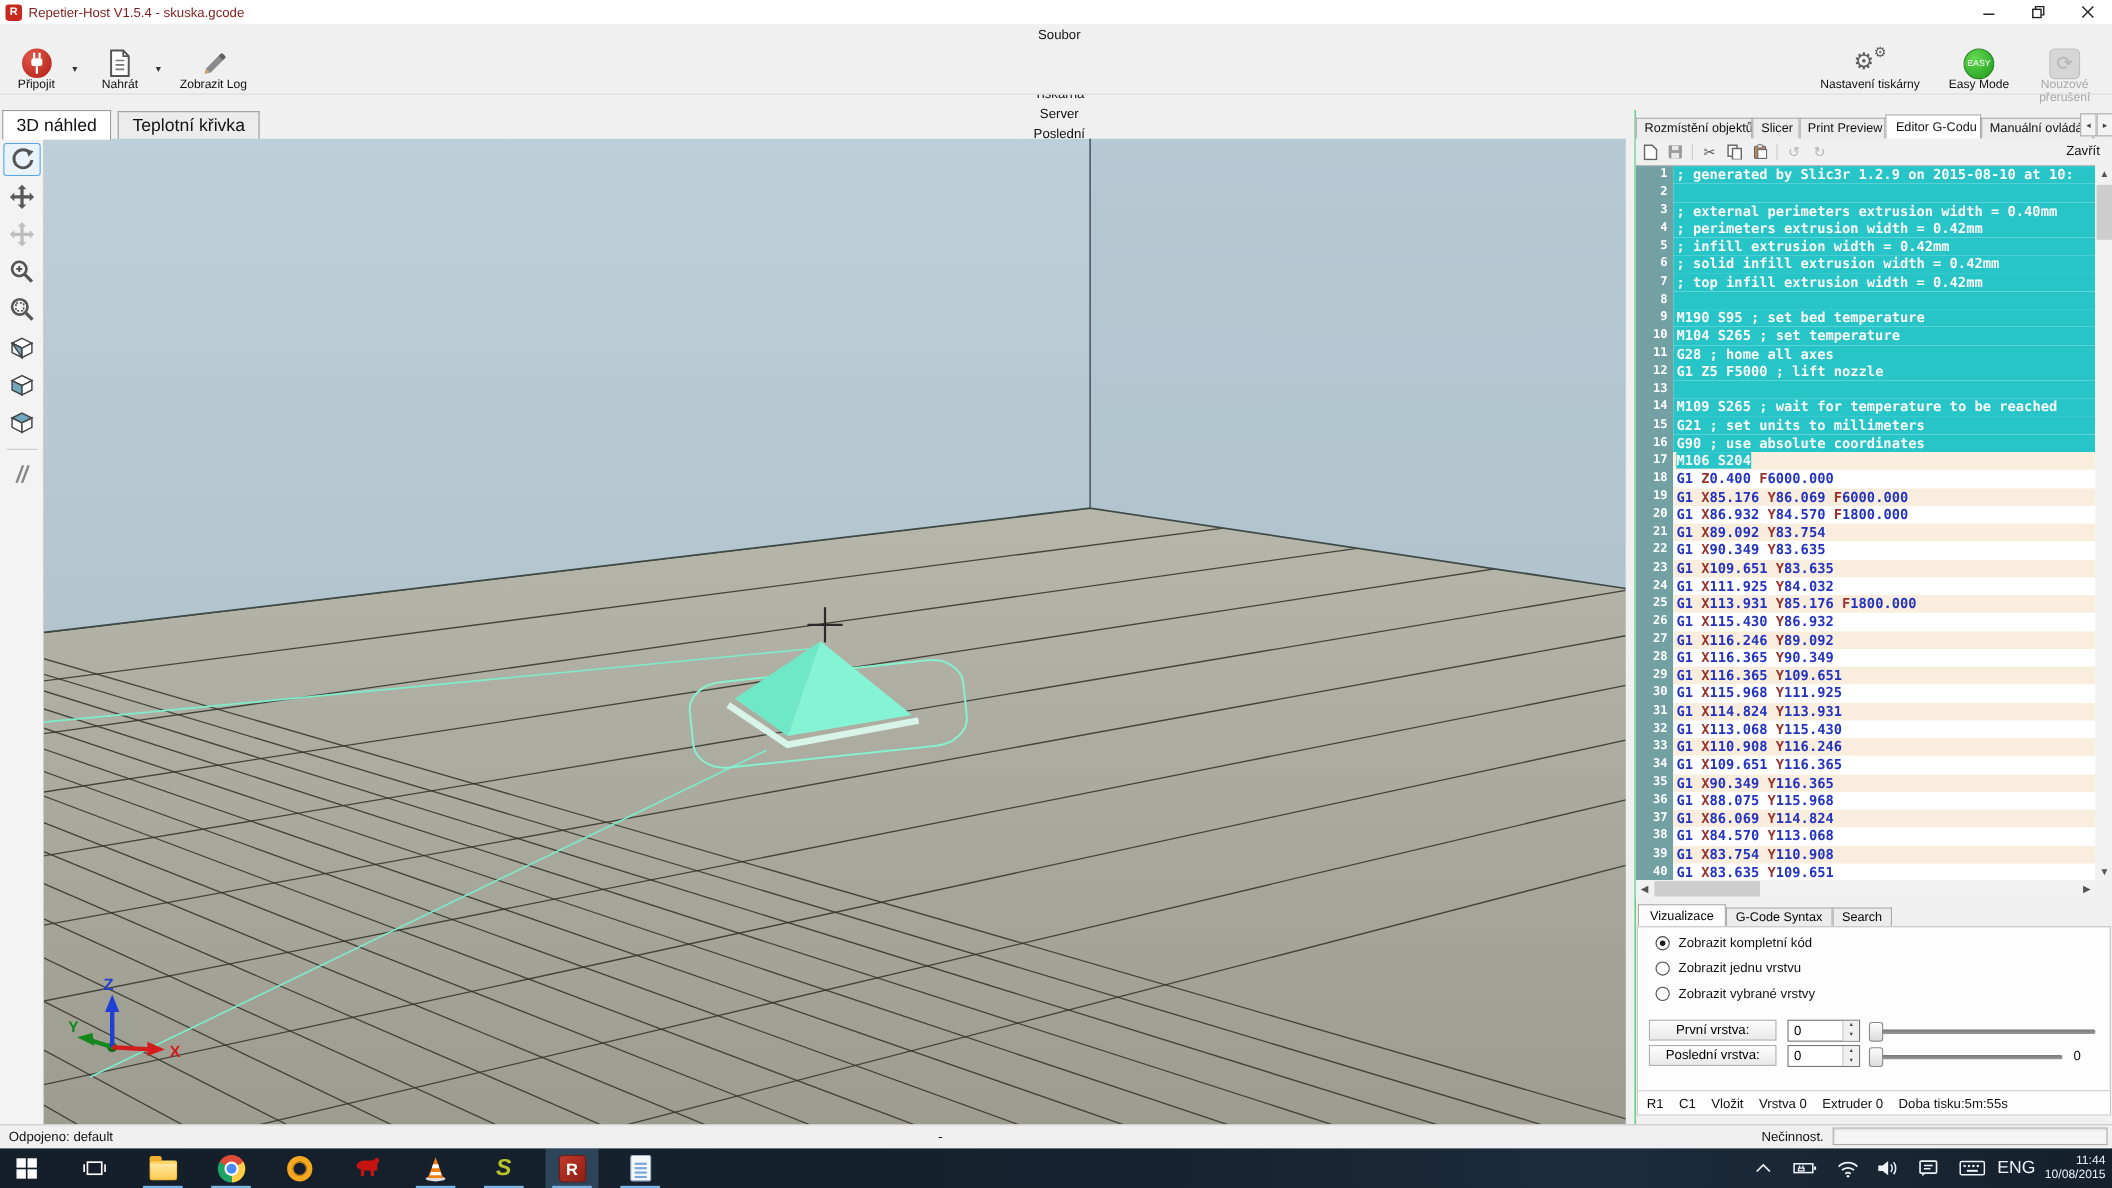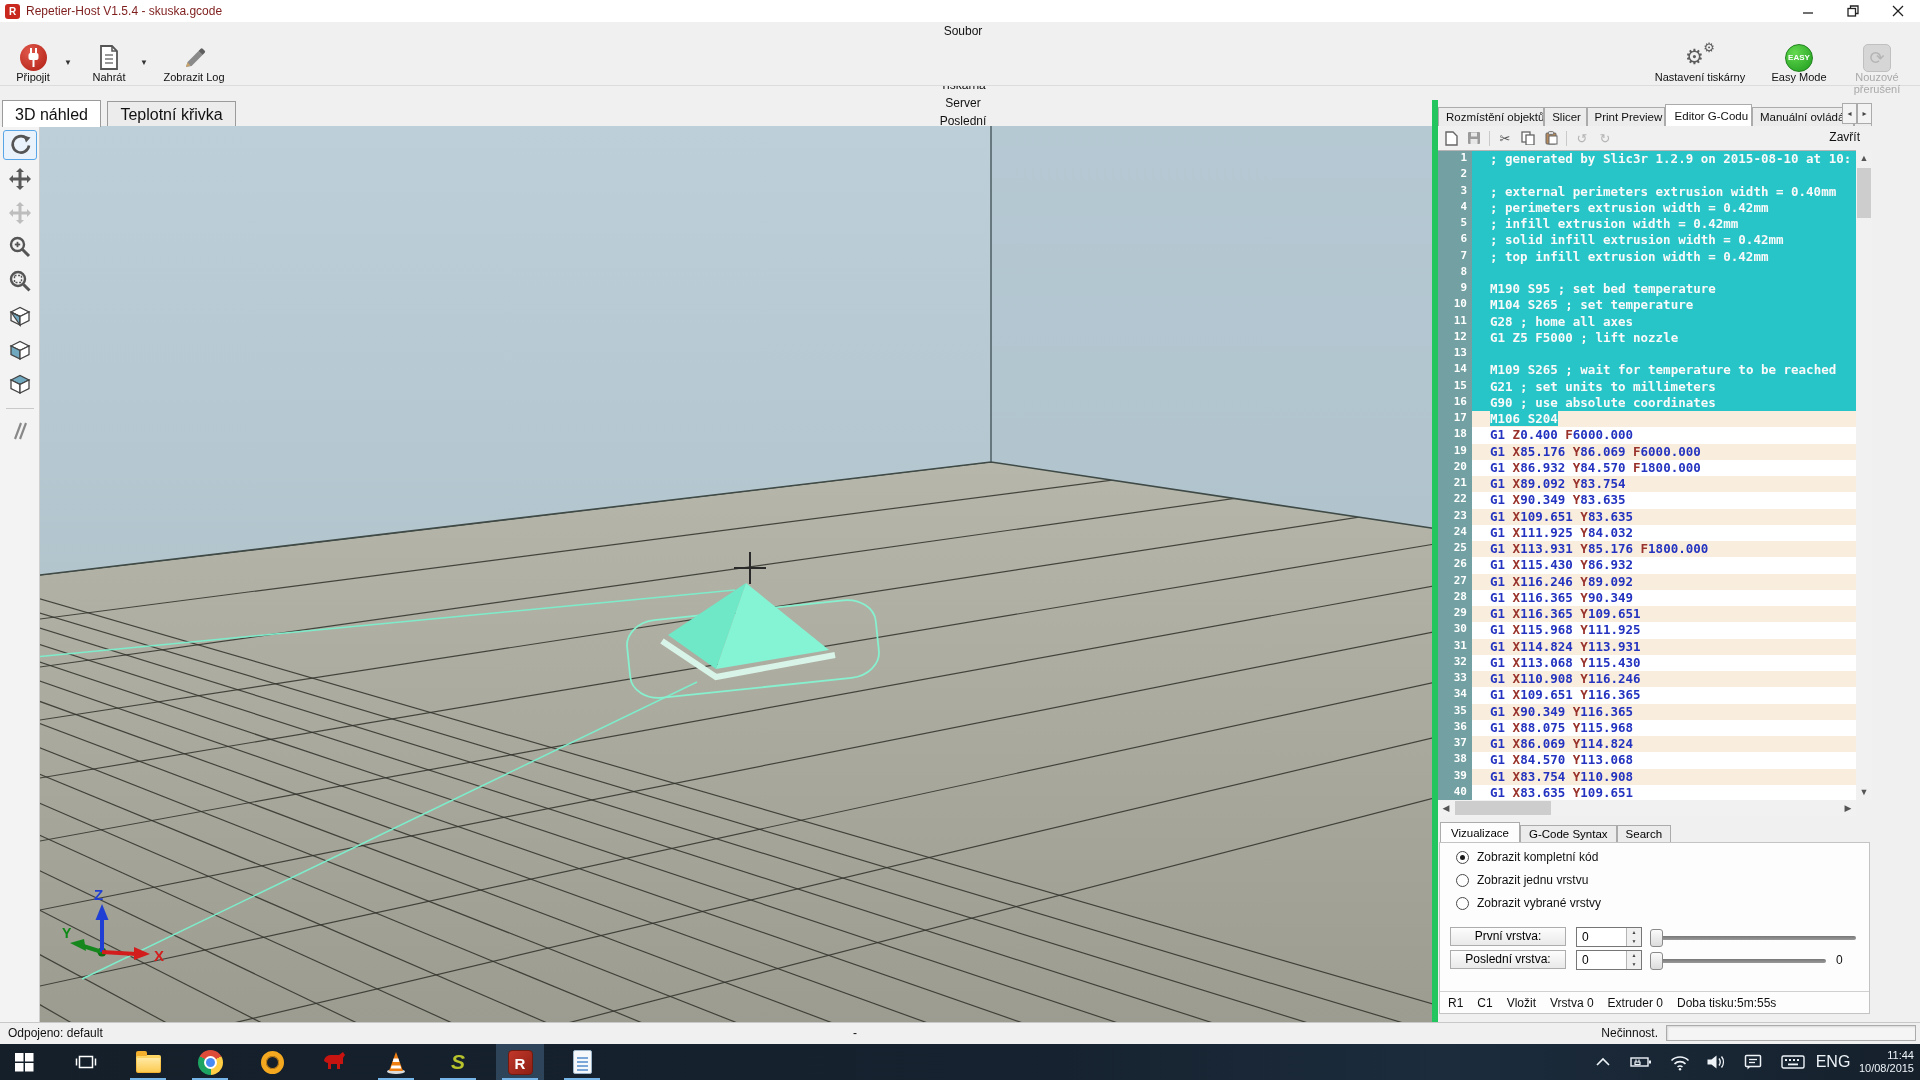--- a/index.html
+++ b/index.html
@@ -19,21 +19,21 @@
   .menu-item { font-size:12px; color:#111; padding:2px 13px; }
 
   
   .toolbar { position:absolute; top:42px; left:0; width:1920px; height:44px; background:#f0f0f0; border-bottom:1px solid #dcdcdc; }
   .tbtn { position:absolute; top:2px; height:40px; text-align:center; font-size:11px; color:#111; }
   .tbtn .ticon { height:27px; display:flex; align-items:center; justify-content:center; }
   .tbtn .tlabel { font-size:11px; margin-top:0px; }
   .ddcaret { position:absolute; top:16px; font-size:8px; color:#333; }
   .tbtn.disabled .tlabel { color:#a9a9a9; }
   .plug-circle { width:27px; height:27px; border-radius:50%; background:radial-gradient(circle at 35% 30%, #e0584b, #b01d12); position:relative; }
-  .easy-circle { width:28px; height:28px; border-radius:50%; background:radial-gradient(circle at 35% 30%, #63d94f, #1d9a1d); border:1px solid #22821f; color:#fff; font-size:8px; font-weight:bold; line-height:26px; text-align:center; }
+  .easy-circle { width:28px; height:28px; border-radius:50%; background:radial-gradient(circle at 35% 30%, #63d94f, #1d9a1d); border:1px solid #22821f; color:#fff; font-size:8px; font-weight:normal; line-height:26px; text-align:center; }
   .emg-box { width:28px; height:28px; border-radius:5px; background:#d6d6d6; border:1px solid #c0c0c0; color:#b5b5b5; font-size:18px; line-height:26px; text-align:center; }
   .gears { position:relative; width:30px; height:27px; color:#5d5d5d; }
   .gears .g1 { position:absolute; left:0px; top:2px; font-size:21px; line-height:21px; }
   .gears .g2 { position:absolute; right:0px; top:-3px; font-size:13px; line-height:13px; }
 
   
   .tabsrow { position:absolute; top:100px; left:0; width:1478px; height:26px; }
   .vtab { display:inline-block; margin-left:2px; padding:4px 12px 3px; border:1px solid #9b9b9b; border-bottom:none; background:#ececec; font-size:16px; color:#111; vertical-align:bottom; }
   .vtab.active { background:#fff; padding-top:5px; position:relative; z-index:2; }
 
@@ -41,39 +41,39 @@
   .toolcol { position:absolute; top:126px; left:0; width:40px; height:896px; background:#f3f3f3; border-right:1px solid #cfcfcf; }
   .tcbtn { position:absolute; left:3px; width:34px; height:30px; display:flex; align-items:center; justify-content:center; border-radius:3px; }
   .tcbtn.active { border:1.5px solid #58a6e8; background:#eaf3fb; }
   .tcbtn.disabled { opacity:.35; }
   .tc-sep { position:absolute; left:6px; width:28px; height:1px; background:#c9c9c9; }
 
   
   .viewport { position:absolute; top:126px; left:40px; width:1438px; height:896px; }
 
   
-  .rightpanel { position:absolute; top:100px; left:1432px; width:434px; height:922px; background:#f0f0f0; border-left:6px solid #22c55e; }
+  .rightpanel { position:absolute; top:100px; left:1486px; width:434px; height:922px; background:#f0f0f0; border-left:1px solid #22c55e; }
   .rtabs { position:absolute; top:0; left:0; width:434px; height:26px; display:flex; align-items:flex-end; }
   .rtab { padding:3px 7px; border:1px solid #ababab; border-bottom:none; background:#ececec; font-size:11.5px; color:#111; white-space:nowrap; overflow:hidden; }
   .rtab.active { background:#fff; padding:5px 9px 4px; }
   .rtab.cut { max-width:18px; }
   .rtab-scroll { position:absolute; right:0; top:3px; display:flex; }
   .rsbtn { width:15px; height:21px; background:#f3f3f3; border:1px solid #ababab; font-size:8px; color:#444; text-align:center; line-height:20px; }
 
   .etoolbar { position:absolute; top:26px; left:0; width:434px; height:24px; background:#f0f0f0; display:flex; align-items:center; padding-left:5px; gap:7px; }
   .eicon { width:16px; height:16px; display:flex; align-items:center; justify-content:center; color:#555; font-size:13px; }
   .eicon.dim { color:#b5b5b5; }
   .esep { width:1px; height:15px; background:#c9c9c9; }
   .close-link { position:absolute; right:12px; top:4px; font-size:12px; color:#111; }
 
   .editor { position:absolute; top:50px; left:0; width:418px; height:650px; background:#fff; display:flex; overflow:hidden; border-top:1px solid #b5b5b5; }
   .gutter { width:34px; background:#73a1a3; flex:none; }
   .gln { height:16.25px; line-height:16.25px; text-align:right; padding-right:5px; color:#fff; font:700 11px "DejaVu Sans Mono", monospace; }
   .code { flex:1; overflow:hidden; }
-  .row { height:16.25px; line-height:16.25px; white-space:pre; font:700 12.5px "DejaVu Sans Mono", monospace; padding-left:18px; overflow:hidden; }
+  .row { height:16.25px; line-height:16.25px; white-space:pre; font:700 12.5px "DejaVu Sans Mono", monospace; padding-left:3px; overflow:hidden; }
   .row.odd { background:#f9eedd; }
   .row.sel { background:#27c5c8; }
   .row.sel span, .row.sel { color:#fafafa; }
   .seltext { background:#27c5c8; }
   .seltext, .seltext span { color:#fafafa !important; }
   .t-cmd { color:#2333c0; } .t-prm { color:#98322b; } .t-num { color:#2333c0; } .t-com { color:#2e8b2e; }
 
   .vscroll { position:absolute; top:50px; left:418px; width:16px; height:650px; background:#f1f1f1; }
   .vs-arrow { width:16px; height:16px; font-size:9px; color:#555; text-align:center; line-height:16px; background:#f1f1f1; }
   .vs-thumb { position:absolute; top:18px; left:1px; width:14px; height:50px; background:#cdcdcd; }

